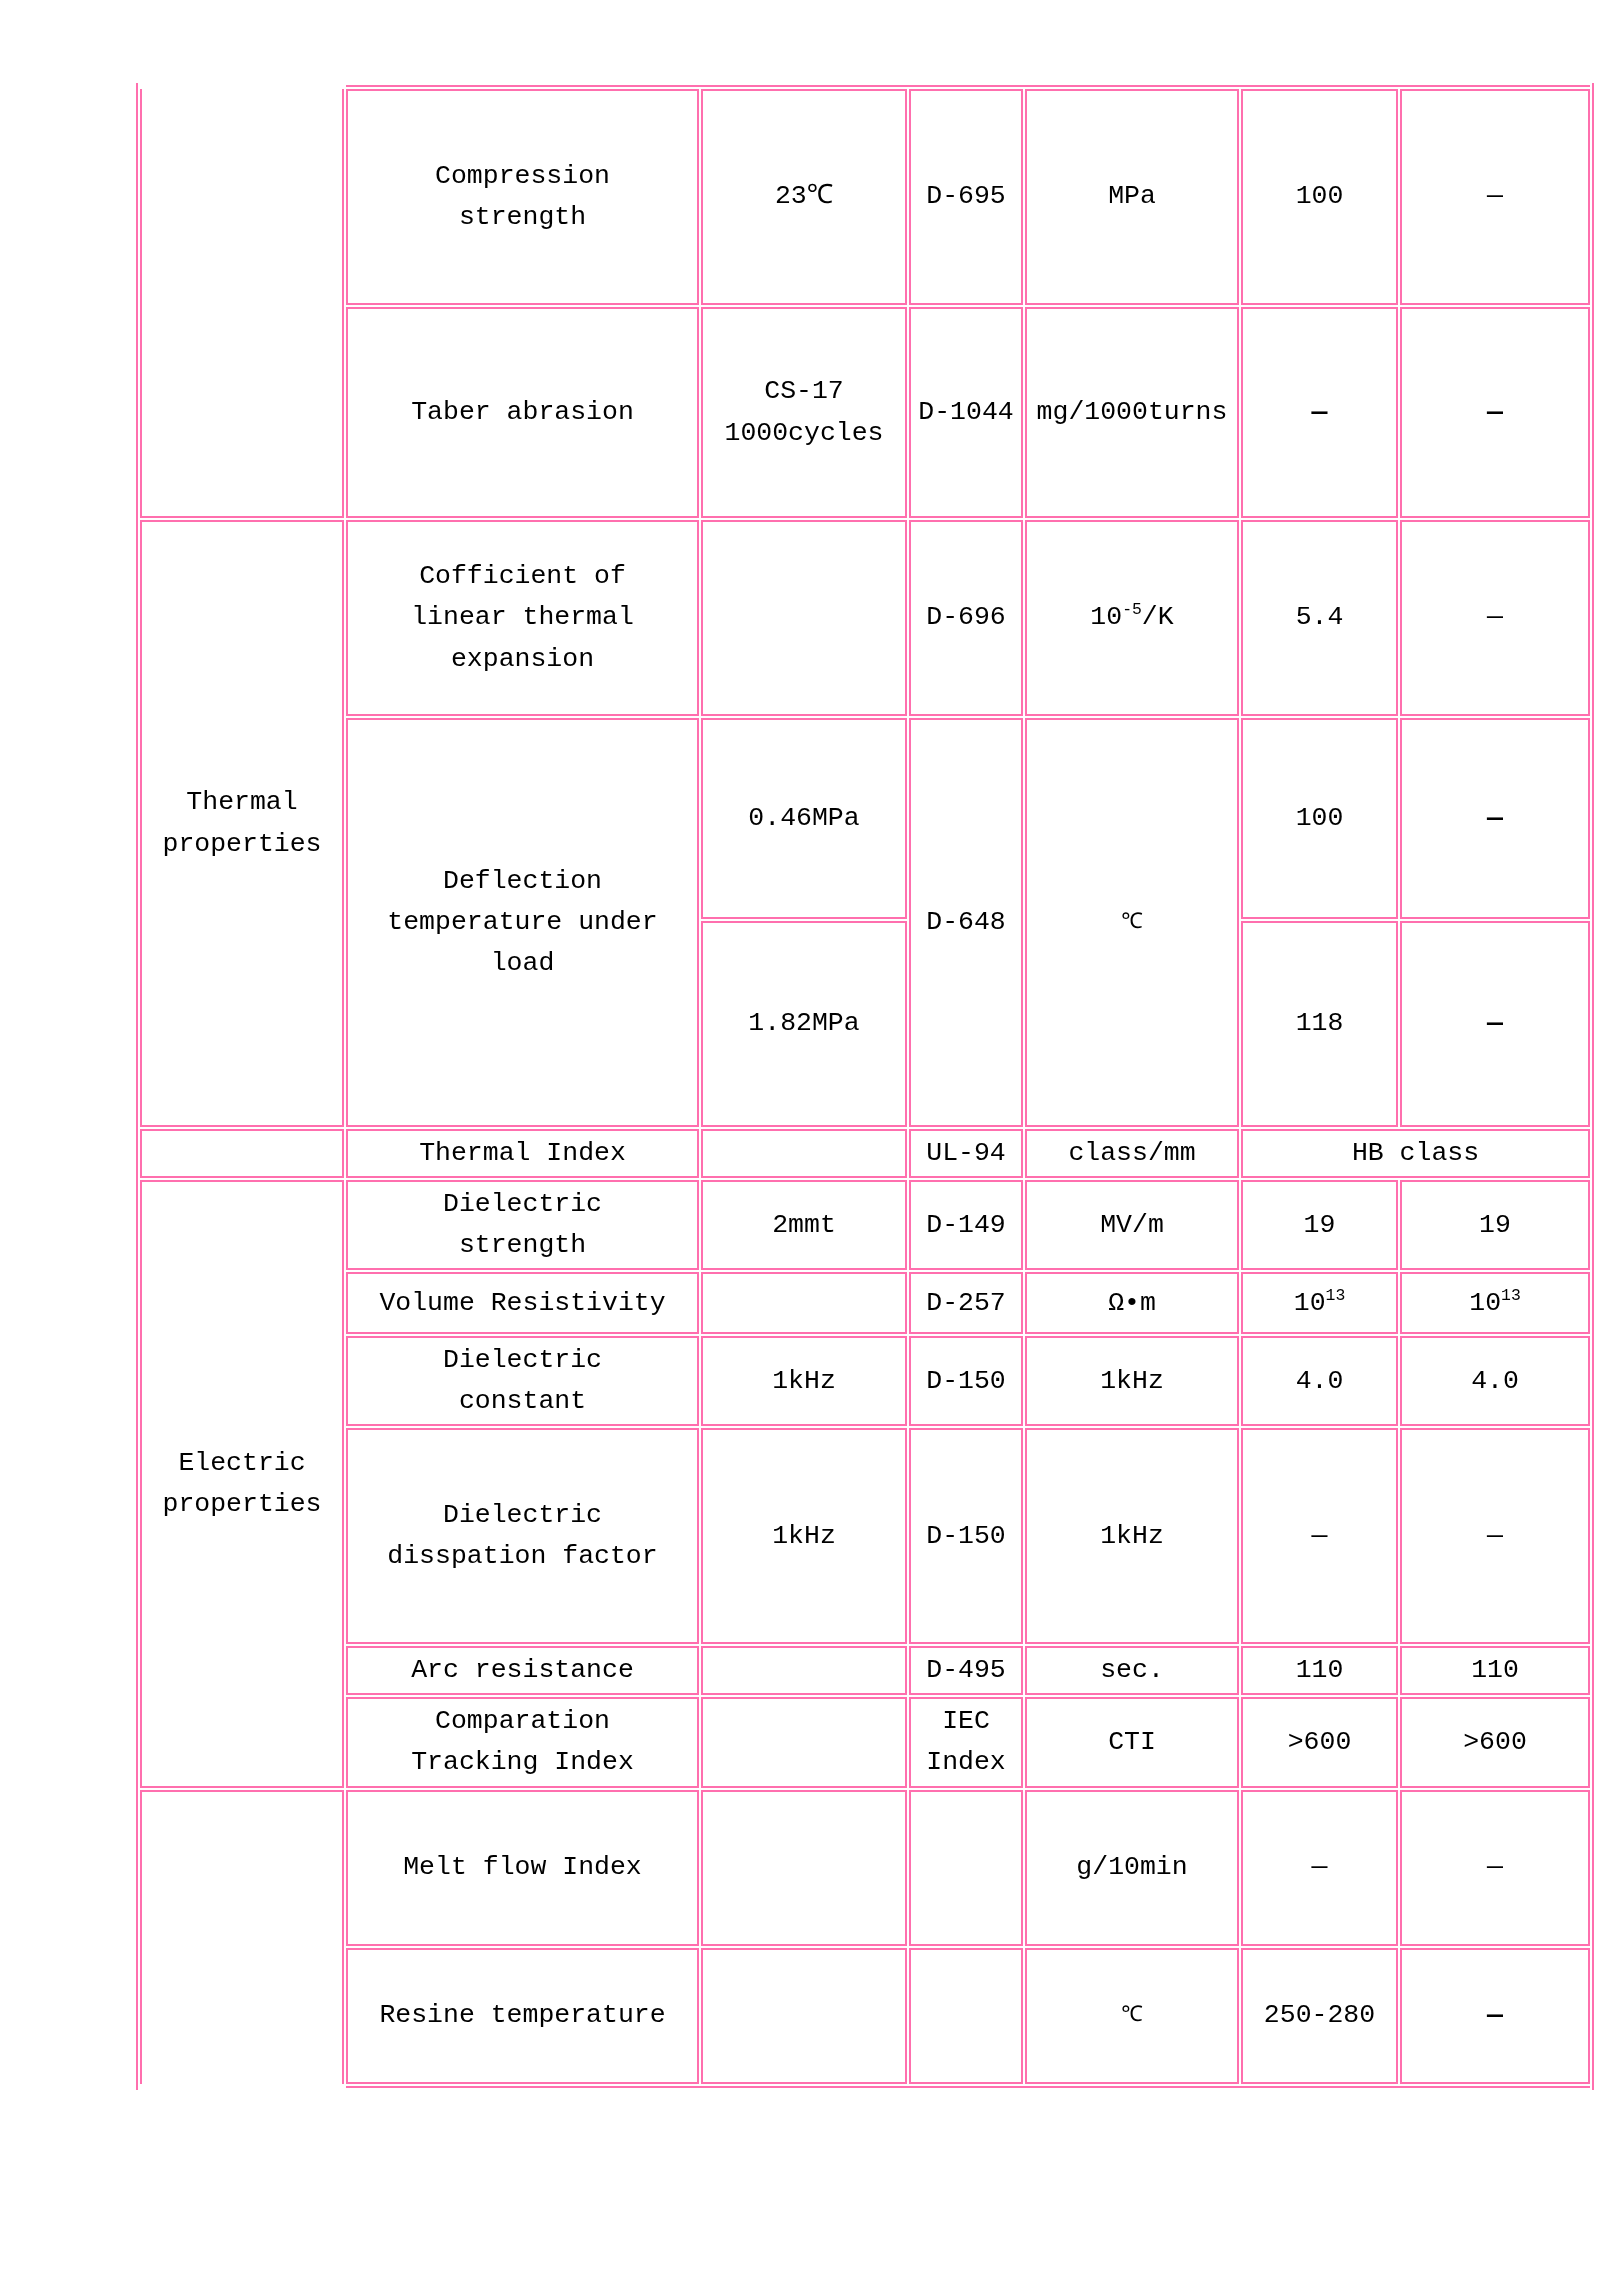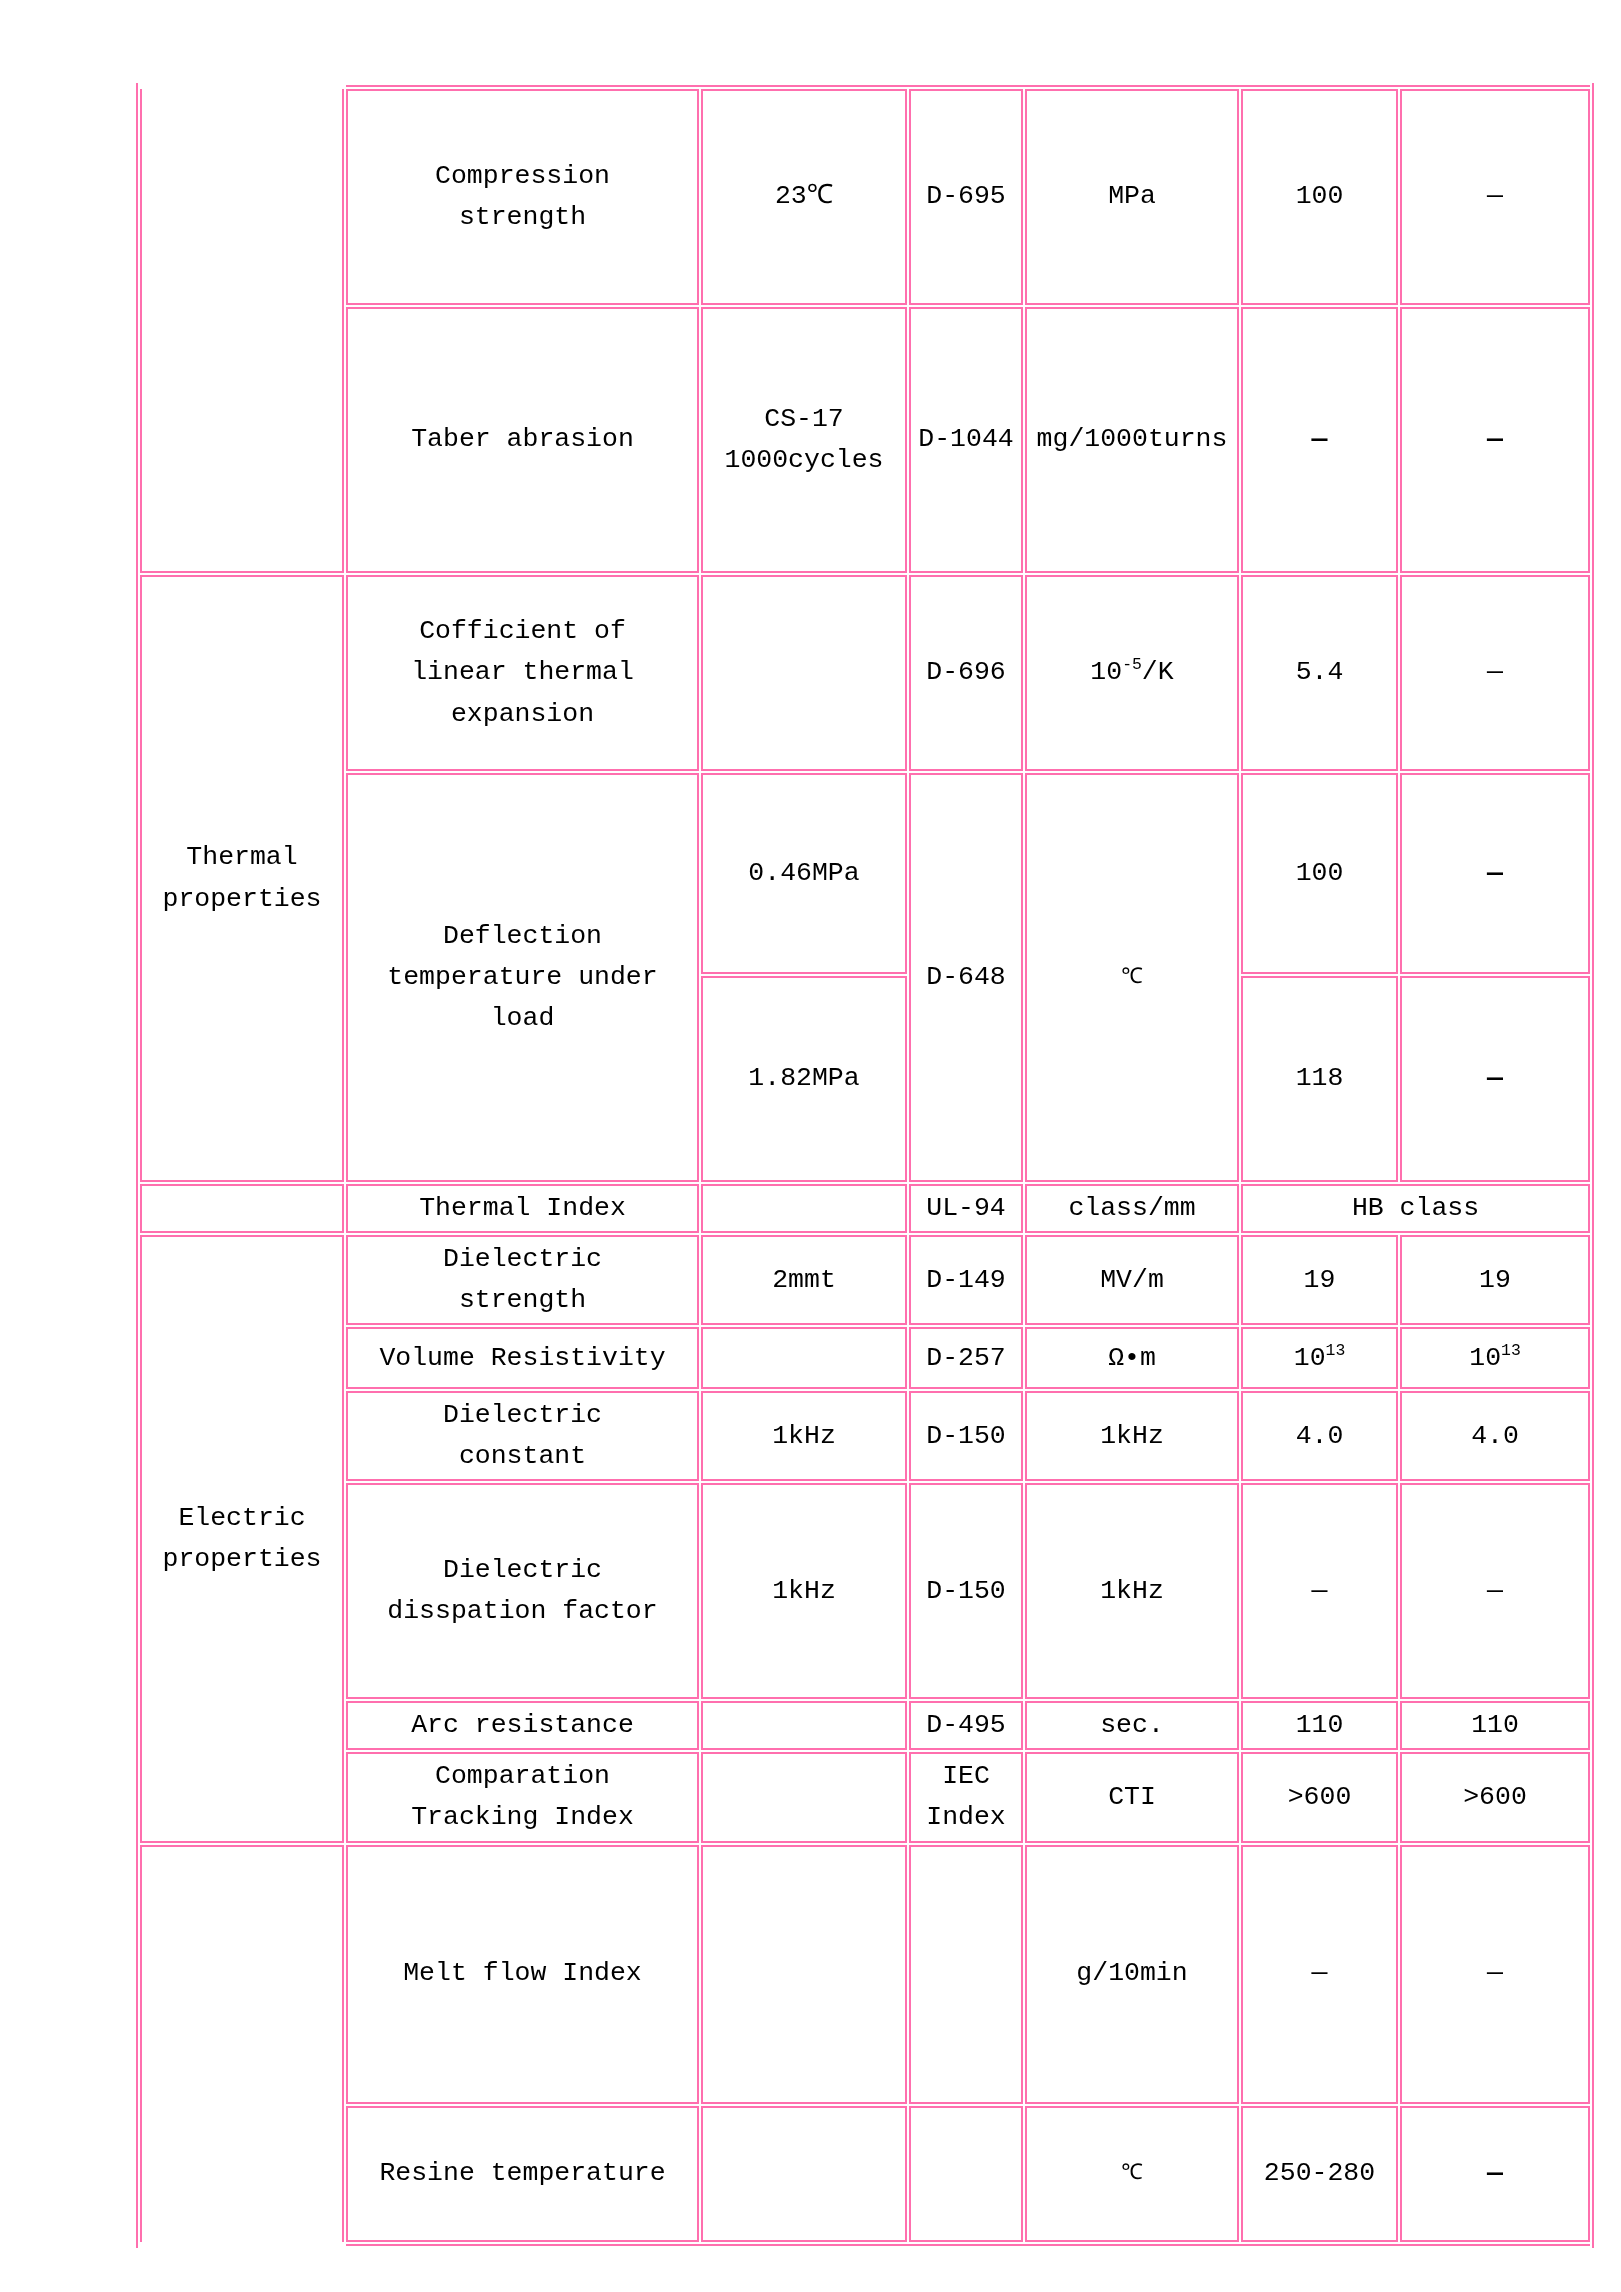--- a/index.html
+++ b/index.html
@@ -32,27 +32,27 @@
   }
   
   tr.cut td { border: none; height: 0; padding: 0; line-height: 0; }
   tr.cut td.line { border-top: 2.9px solid var(--pink); }
   td.no-top { border-top: none; }
   td.no-bottom { border-bottom: none; }
   td.degC { font-size: 21.6px; }
   .bd { font-weight: bold; }
   sup { font-size: 0.62em; line-height: 0; }
   
-  tr.r1  { height: 216px; } tr.r2  { height: 266px; }
+  tr.r1  { height: 216px; } tr.r2  { height: 211px; }
   tr.r3  { height: 196px; } tr.r4  { height: 201px; }
   tr.r5  { height: 206px; } tr.r6  { height: 46px; }
   tr.r7  { height: 80px;  } tr.r8  { height: 62px; }
   tr.r9  { height: 81px;  } tr.r10 { height: 216px; }
   tr.r11 { height: 44px;  } tr.r12 { height: 89px; border-radius: 11px; }
-  tr.r13 { height: 259px; } tr.r14 { height: 136px; margin-top: 16px; }
+  tr.r13 { height: 156px; } tr.r14 { height: 136px; margin-top: 16px; }
 </style>
 </head>
 <body>
 
 <div class="sheet">
 <table class="props">
   <colgroup>
     <col style="width:204px">
         <col style="width:353px">
         <col style="width:206px">

